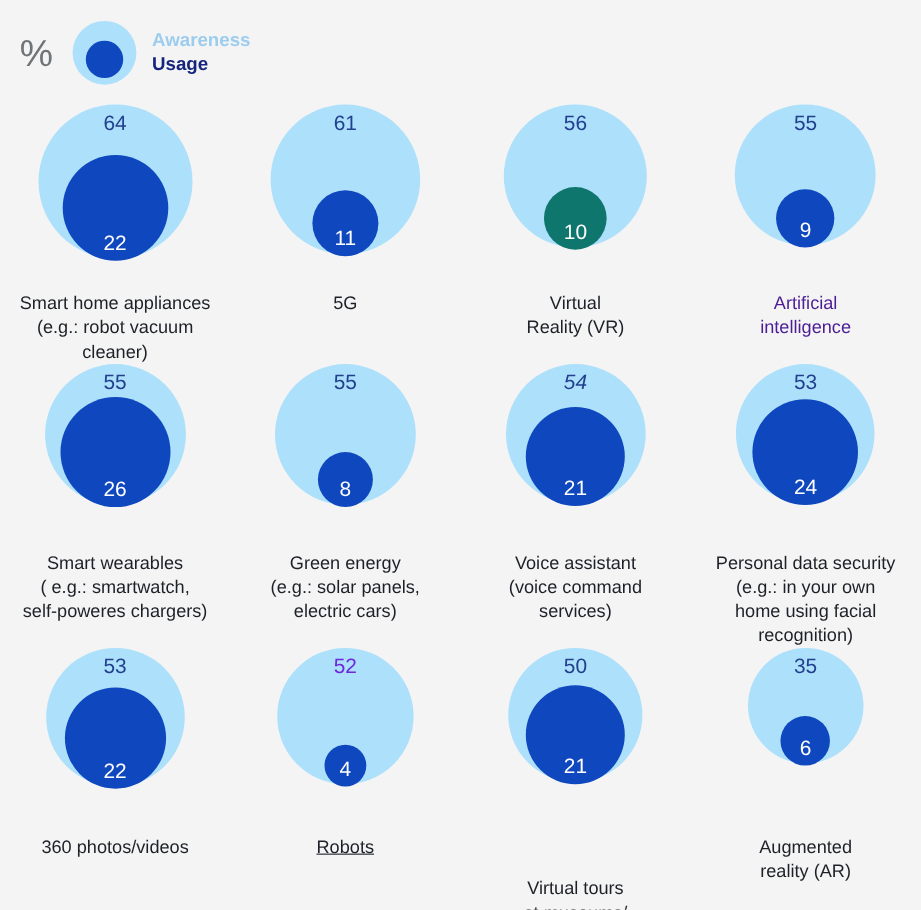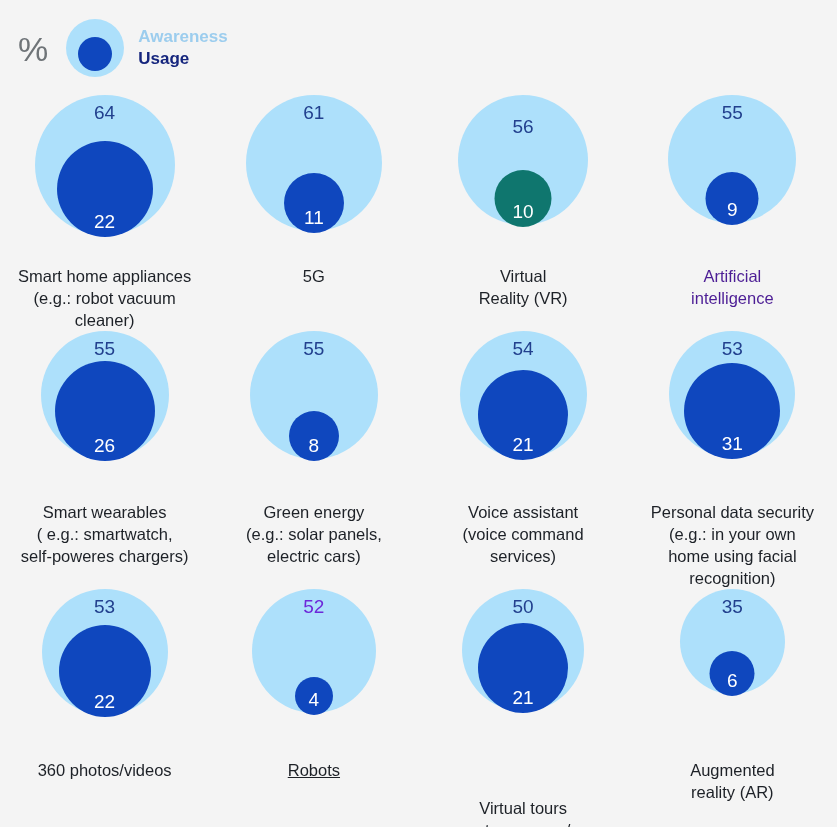--- a/index.html
+++ b/index.html
@@ -210,21 +210,21 @@
         </div>
         <div class="cell-label" style="color: rgb(29, 33, 39);">5G</div>
       </div>
       <div class="cell">
         <div class="bubble-wrap">
           <div class="bubble" style="width: 130px; height: 130px;">
             <div class="outer-circle" style="background: rgb(173, 224, 251);"></div>
             <div class="inner-circle" style="width: 57px; height: 57px; bottom: -2px; background: #0f766e;">
               <div class="inner-value" style="color: rgb(255, 255, 255);">10</div>
             </div>
-            <div class="outer-value" style="color: rgb(34, 64, 142); margin-top: 14px;">56</div>
+            <div class="outer-value" style="color: rgb(34, 64, 142);">56</div>
           </div>
         </div>
         <div class="cell-label" style="color: rgb(29, 33, 39);">Virtual
 Reality (VR)</div>
       </div>
       <div class="cell">
         <div class="bubble-wrap">
           <div class="bubble" style="width: 128px; height: 128px;">
             <div class="outer-circle" style="background: rgb(173, 224, 251);"></div>
             <div class="inner-circle" style="width: 53px; height: 53px; bottom: -2px; background: rgb(15, 71, 190);">
@@ -264,33 +264,33 @@
 (e.g.: solar panels,
 electric cars)</div>
       </div>
       <div class="cell">
         <div class="bubble-wrap">
           <div class="bubble" style="width: 127px; height: 127px;">
             <div class="outer-circle" style="background: rgb(173, 224, 251);"></div>
             <div class="inner-circle" style="width: 90px; height: 90px; bottom: -2px; background: rgb(15, 71, 190);">
               <div class="inner-value" style="color: rgb(255, 255, 255);">21</div>
             </div>
-            <div class="outer-value" style="color: rgb(34, 64, 142);">54</div>
+            <div class="outer-value" style="color: rgb(34, 64, 142); font-style: italic;">54</div>
           </div>
         </div>
         <div class="cell-label" style="color: rgb(29, 33, 39);">Voice assistant
 (voice command
 services)</div>
       </div>
       <div class="cell">
         <div class="bubble-wrap">
           <div class="bubble" style="width: 126px; height: 126px;">
             <div class="outer-circle" style="background: rgb(173, 224, 251);"></div>
             <div class="inner-circle" style="width: 96px; height: 96px; bottom: -2px; background: rgb(15, 71, 190);">
-              <div class="inner-value" style="color: rgb(255, 255, 255);">31</div>
+              <div class="inner-value" style="color: rgb(255, 255, 255);">24</div>
             </div>
             <div class="outer-value" style="color: rgb(34, 64, 142);">53</div>
           </div>
         </div>
         <div class="cell-label" style="color: rgb(29, 33, 39);">Personal data security
 (e.g.: in your own
 home using facial recognition)</div>
       </div>
       <div class="cell">
         <div class="bubble-wrap">

